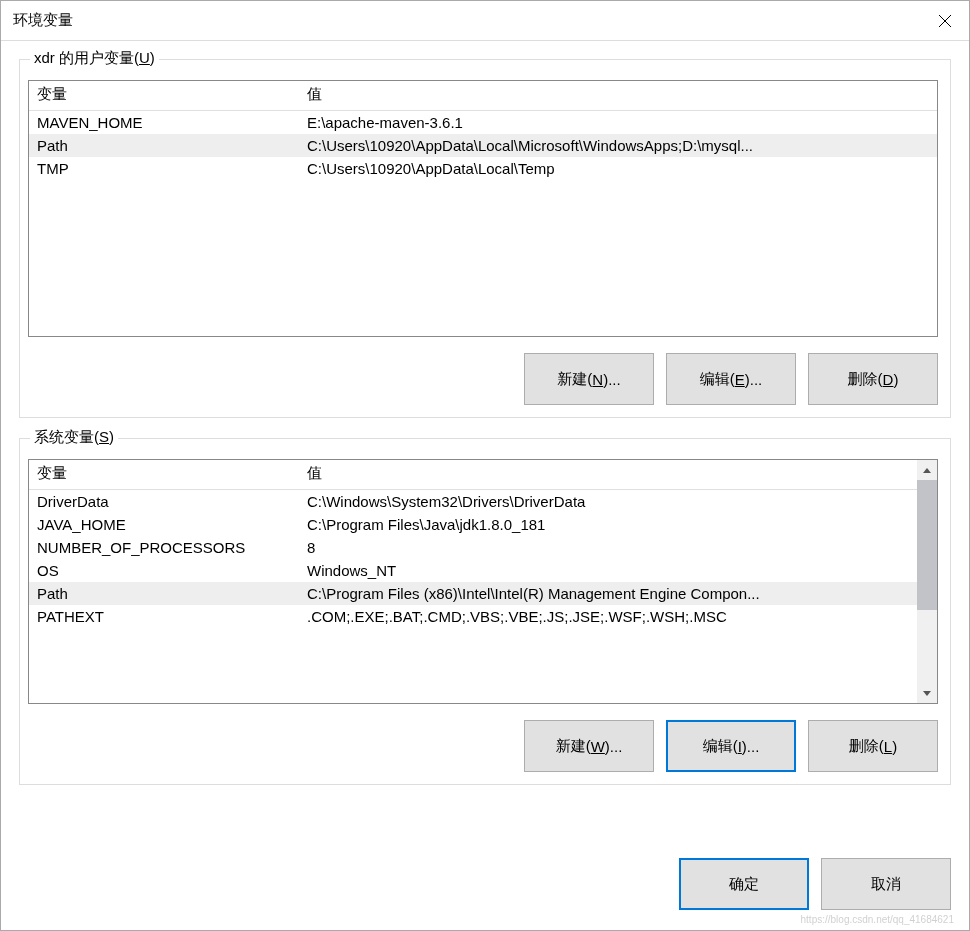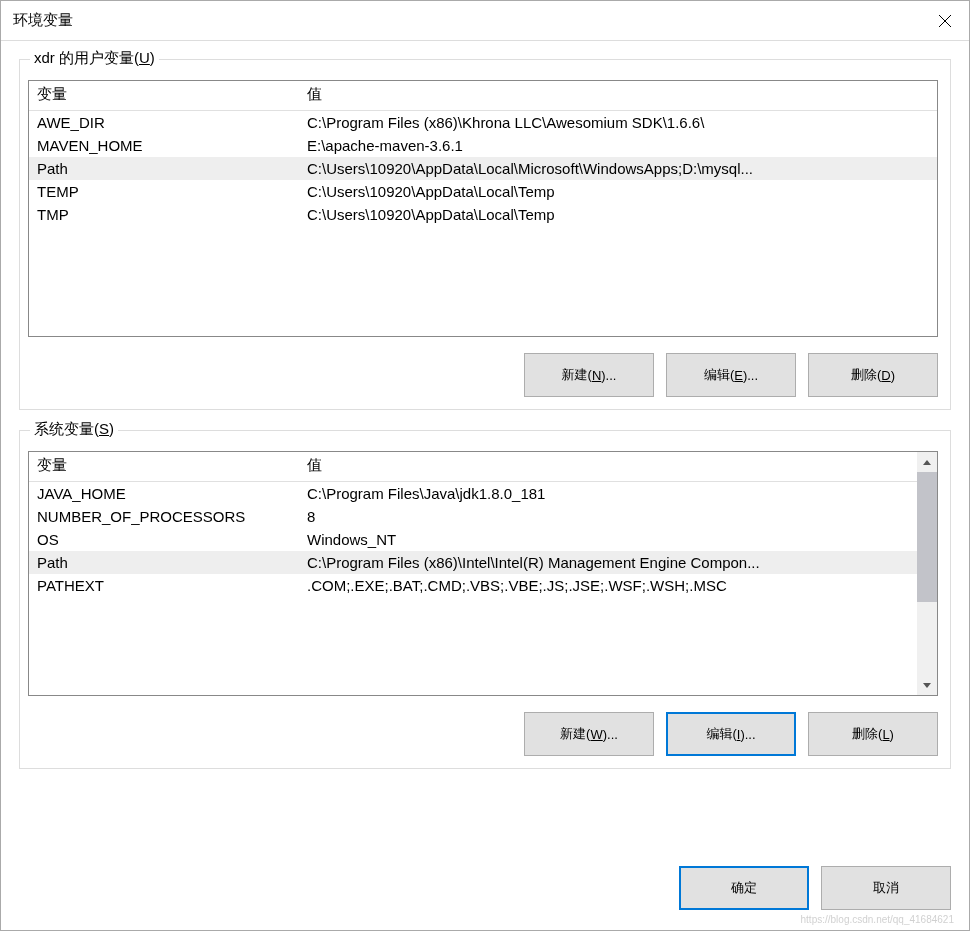--- a/index.html
+++ b/index.html
@@ -111,25 +111,25 @@
       width: 270px;
     }
     .btn-row {
       display: flex;
       justify-content: flex-end;
       gap: 12px;
       margin-top: 16px;
     }
     .btn {
       min-width: 130px;
-      height: 44px;
+      height: 52px;
       border: 1px solid #adadad;
       background: #e1e1e1;
       font-family: inherit;
-      font-size: 13px;
+      font-size: 15px;
       cursor: pointer;
       display: inline-flex;
       align-items: center;
       justify-content: center;
       padding: 0 14px;
     }
     .btn.focused {
       border: 2px solid #0078d7;
       background: #e1e1e1;
       padding: 0 13px;
@@ -203,34 +203,26 @@
               <col>
             </colgroup>
           <thead>
             <tr>
               <th>变量</th>
               <th>值</th>
             </tr>
           </thead>
           <tbody id="user-tbody">
               <tr>
-                <td>AWE_DIR</td>
-                <td>C:\Program Files (x86)\Khrona LLC\Awesomium SDK\1.6.6\</td>
-              </tr>
-              <tr>
                 <td>MAVEN_HOME</td>
                 <td>E:\apache-maven-3.6.1</td>
               </tr>
               <tr class="selected">
                 <td>Path</td>
                 <td>C:\Users\10920\AppData\Local\Microsoft\WindowsApps;D:\mysql...</td>
-              </tr>
-              <tr>
-                <td>TEMP</td>
-                <td>C:\Users\10920\AppData\Local\Temp</td>
               </tr>
               <tr>
                 <td>TMP</td>
                 <td>C:\Users\10920\AppData\Local\Temp</td>
               </tr>
             </tbody>
         </table>
       </div>
       <div class="btn-row">
         <button class="btn">
@@ -261,20 +253,24 @@
               <col class="col-name">
               <col>
             </colgroup>
           <thead>
             <tr>
               <th>变量</th>
               <th>值</th>
             </tr>
           </thead>
           <tbody id="sys-tbody">
+              <tr>
+                <td>DriverData</td>
+                <td>C:\Windows\System32\Drivers\DriverData</td>
+              </tr>
               <tr>
                 <td>JAVA_HOME</td>
                 <td>C:\Program Files\Java\jdk1.8.0_181</td>
               </tr>
               <tr>
                 <td>NUMBER_OF_PROCESSORS</td>
                 <td>8</td>
               </tr>
               <tr>
                 <td>OS</td>

